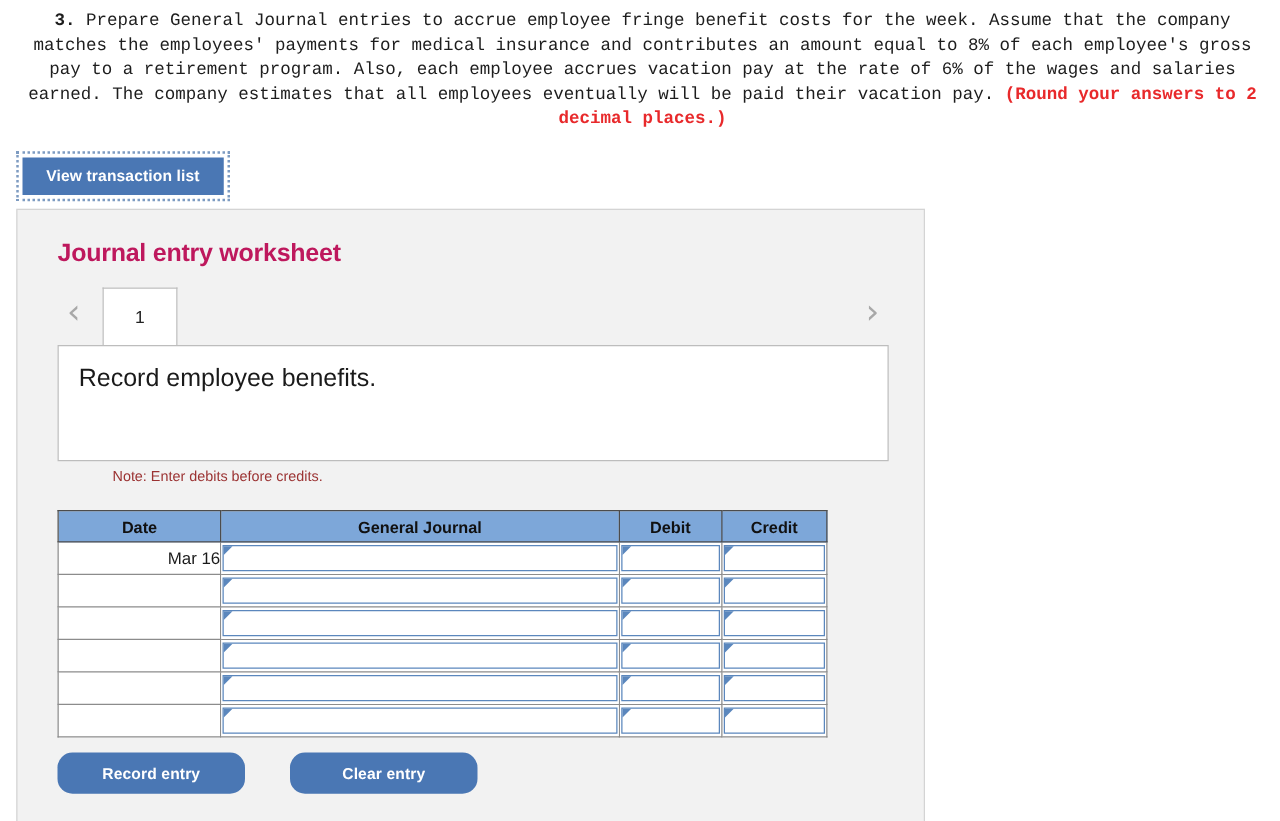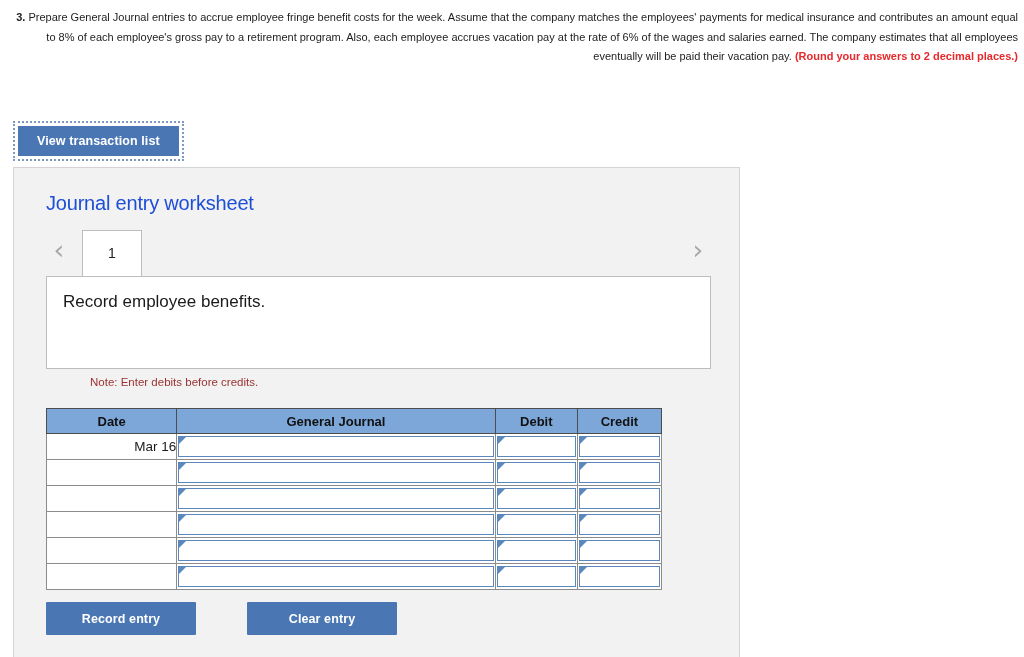--- a/index.html
+++ b/index.html
@@ -15,24 +15,25 @@
     overflow: hidden;
     position: relative;
   }
 
   
   .question {
     position: absolute;
     left: 10px;
     top: 8px;
     width: 1008px;
-    font-size: 11px;
+    font-size: 14px;
     line-height: 19.5px;
     color: #1d1d1d;
-    text-align: right;
+    text-align: center;
+    font-family: Liberation Mono, monospace;
   }
   .q-num {
     font-weight: bold;
   }
   .q-red {
     color: #e8292b;
     font-weight: bold;
   }
 
   
@@ -67,22 +68,22 @@
     background: #f2f2f2;
     border: 1px solid #d4d4d4;
     box-sizing: border-box;
   }
 
   .panel-title {
     position: absolute;
     left: 32px;
     top: 24px;
     font-size: 20px;
-    font-weight: normal;
-    color: #1d4ed8;
+    font-weight: bold;
+    color: #be185d;
     letter-spacing: -0.2px;
     text-align: right;
   }
 
   
   .tab-strip {
     position: absolute;
     left: 32px;
     top: 62px;
     width: 665px;
@@ -131,21 +132,21 @@
     height: 93px;
     background: #ffffff;
     border: 1px solid #bdbdbd;
     box-sizing: border-box;
     z-index: 1;
   }
   .desc-text {
     position: absolute;
     left: 16px;
     top: 15px;
-    font-size: 17px;
+    font-size: 20px;
     color: #1a1a1a;
   }
 
   .note {
     position: absolute;
     left: 32px;
     top: 208px;
     font-size: 11.5px;
     font-weight: normal;
     color: #9b3232;
@@ -230,25 +231,25 @@
     position: absolute;
     top: 0;
     background: #4a77b4;
     color: #ffffff;
     border: none;
     font-size: 12.5px;
     font-weight: bold;
     font-family: "Liberation Sans", sans-serif;
     height: 33px;
     cursor: pointer;
-    border-radius: 1px;
+    border-radius: 12px;
     letter-spacing: 0.1px;
   }
   .fbtn-record  { left: 0px;   width: 150px; }
-  .fbtn-clear   { left: 201px; width: 150px; }
+  .fbtn-clear   { left: 186px; width: 150px; }
   .fbtn-journal { left: 500px; width: 165px; }
 </style>
 </head>
 <body>
 
 <div class="question">
   <span class="q-num">3.</span>
   <span>Prepare General Journal entries to accrue employee fringe benefit costs for the week. Assume that the company matches the employees' payments for medical insurance and contributes an amount equal to 8% of each employee's gross pay to a retirement program. Also, each employee accrues vacation pay at the rate of 6% of the wages and salaries earned. The company estimates that all employees eventually will be paid their vacation pay.</span>
   <span class="q-red">(Round your answers to 2 decimal places.)</span>
 </div>

